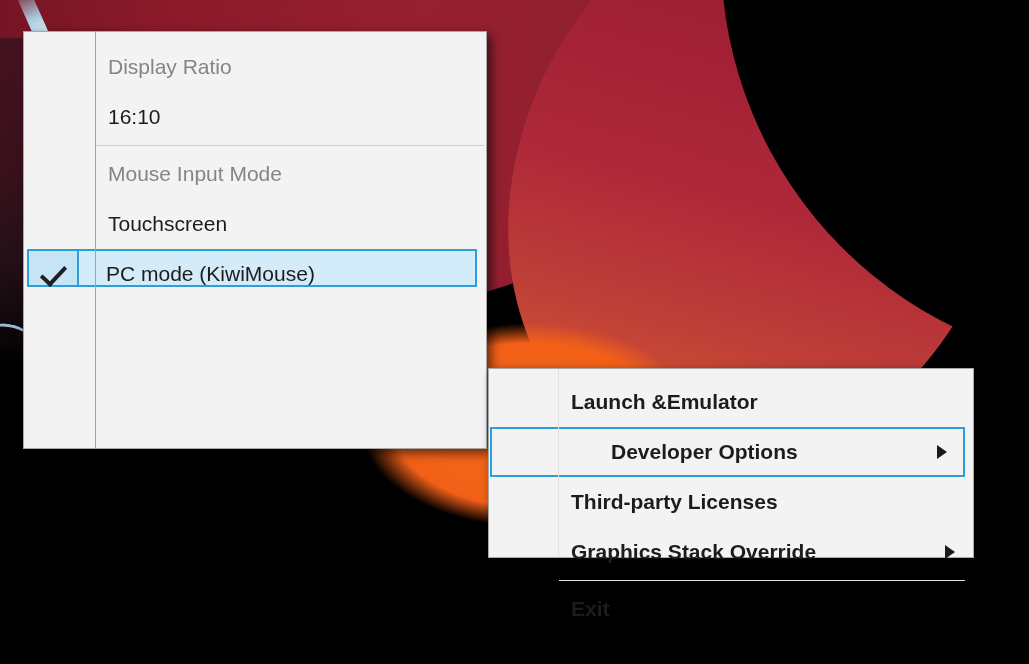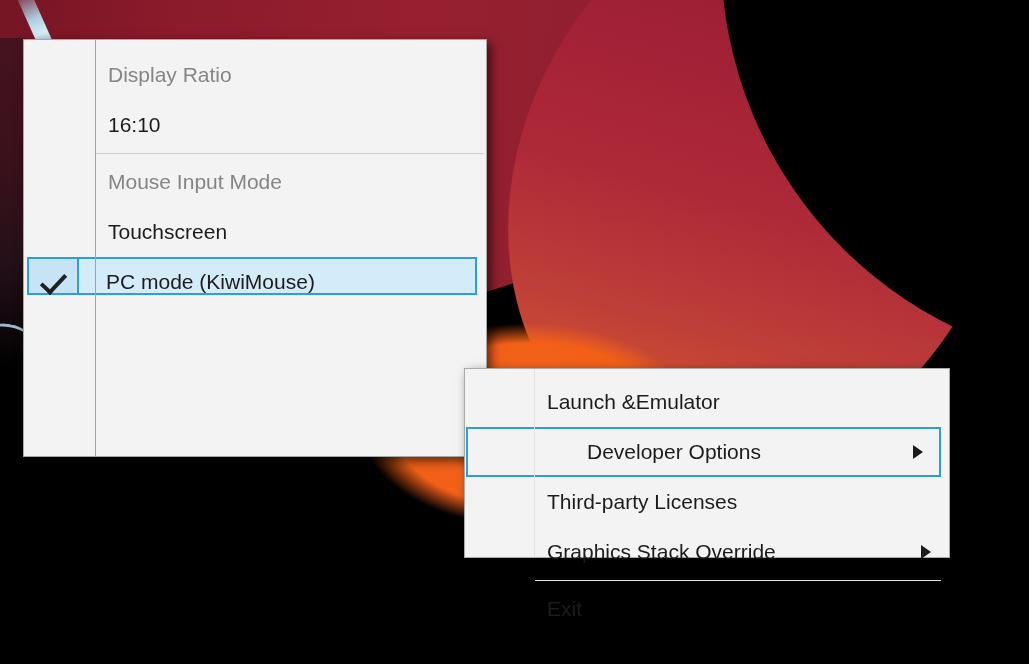--- a/index.html
+++ b/index.html
@@ -31,34 +31,34 @@
   
   .menu{position:absolute;background:#f3f3f3;border:1px solid #a8a8a8;box-sizing:border-box;
         box-shadow:4px 4px 10px rgba(0,0,0,.6);z-index:10;color:#1c1c1c;font-size:21px;}
   .menu .gline{position:absolute;top:0;bottom:0;width:1px;z-index:3;}
   .row{position:relative;height:50px;line-height:50px;white-space:nowrap;z-index:2;}
   .row .label{display:block;padding-left:84px;}
   .row.header{color:#858585;}
   .hsep{height:1px;background:#cdcdcd;margin:3px 2px 3px 72px;}
 
   
-  .left-menu{left:23px;top:39px;width:464px;height:418px;padding-top:10px;}
+  .left-menu{left:23px;top:31px;width:464px;height:418px;padding-top:10px;}
   .left-menu .gline{left:71px;background:#a3a3a3;}
   .check-box{position:absolute;left:4px;top:1px;width:46px;height:46px;box-sizing:border-box;
              background:#c6e4f6;border:2px solid #2b9fda;}
   .check{width:21px;height:10px;border-left:4px solid #1f1f1f;border-bottom:4px solid #1f1f1f;
          transform:rotate(-47deg);margin:13px 0 0 10px;}
   .row.hl-row{display:flex;height:38px;box-sizing:border-box;margin:0 9px 0 3px;
               background:#d4ebf9;border:2px solid #2b9fda;line-height:46px;}
   .hl-gutter{width:50px;box-sizing:border-box;border-right:2px solid #2b9fda;background:#c6e4f6;position:relative;flex:none;}
   .hl-gutter .check{position:absolute;left:12px;top:15px;margin:0;}
   .row.hl-row .label{padding-left:27px;}
 
   
-  .right-menu{left:464px;top:368px;width:486px;height:190px;padding-top:8px;}
+  .right-menu{left:488px;top:368px;width:486px;height:190px;padding-top:8px;font-weight:bold;}
   .right-menu .gline{left:69px;background:#e2e2e2;}
   .right-menu .row .label{padding-left:82px;}
   .right-menu .hsep{background:#e0e0e0;margin:3px 8px 3px 70px;}
   .row.hl-frame{box-sizing:border-box;margin:0 8px 0 1px;border:2px solid #2b9fda;line-height:46px;}
   .row.hl-frame .label{padding-left:119px;}
   .sub-arrow{position:absolute;right:18px;top:50%;margin-top:-7px;width:0;height:0;
              border-left:10px solid #1a1a1a;border-top:7px solid transparent;border-bottom:7px solid transparent;}
   .row.hl-frame .sub-arrow{right:16px;}
 </style>
 </head>

